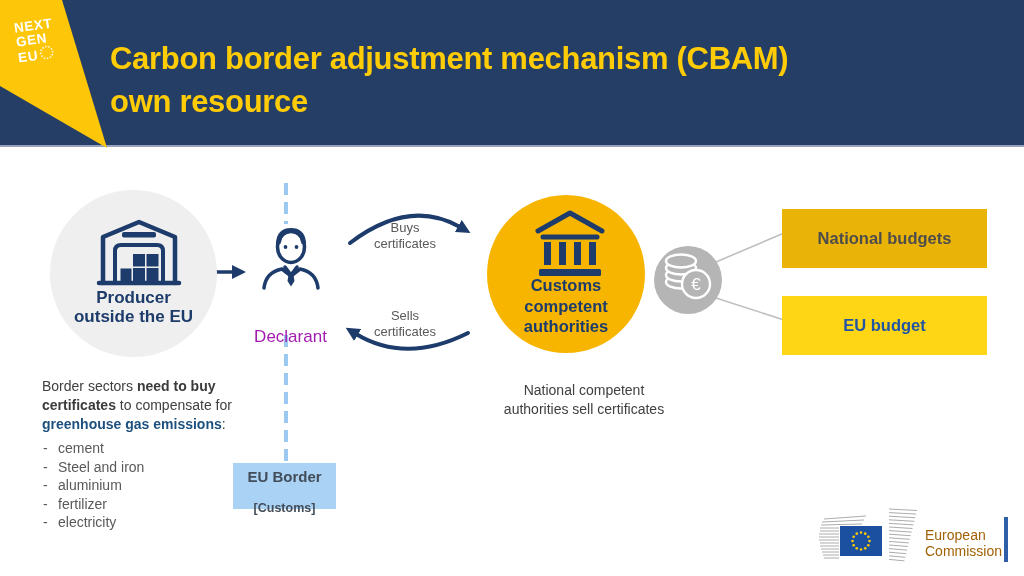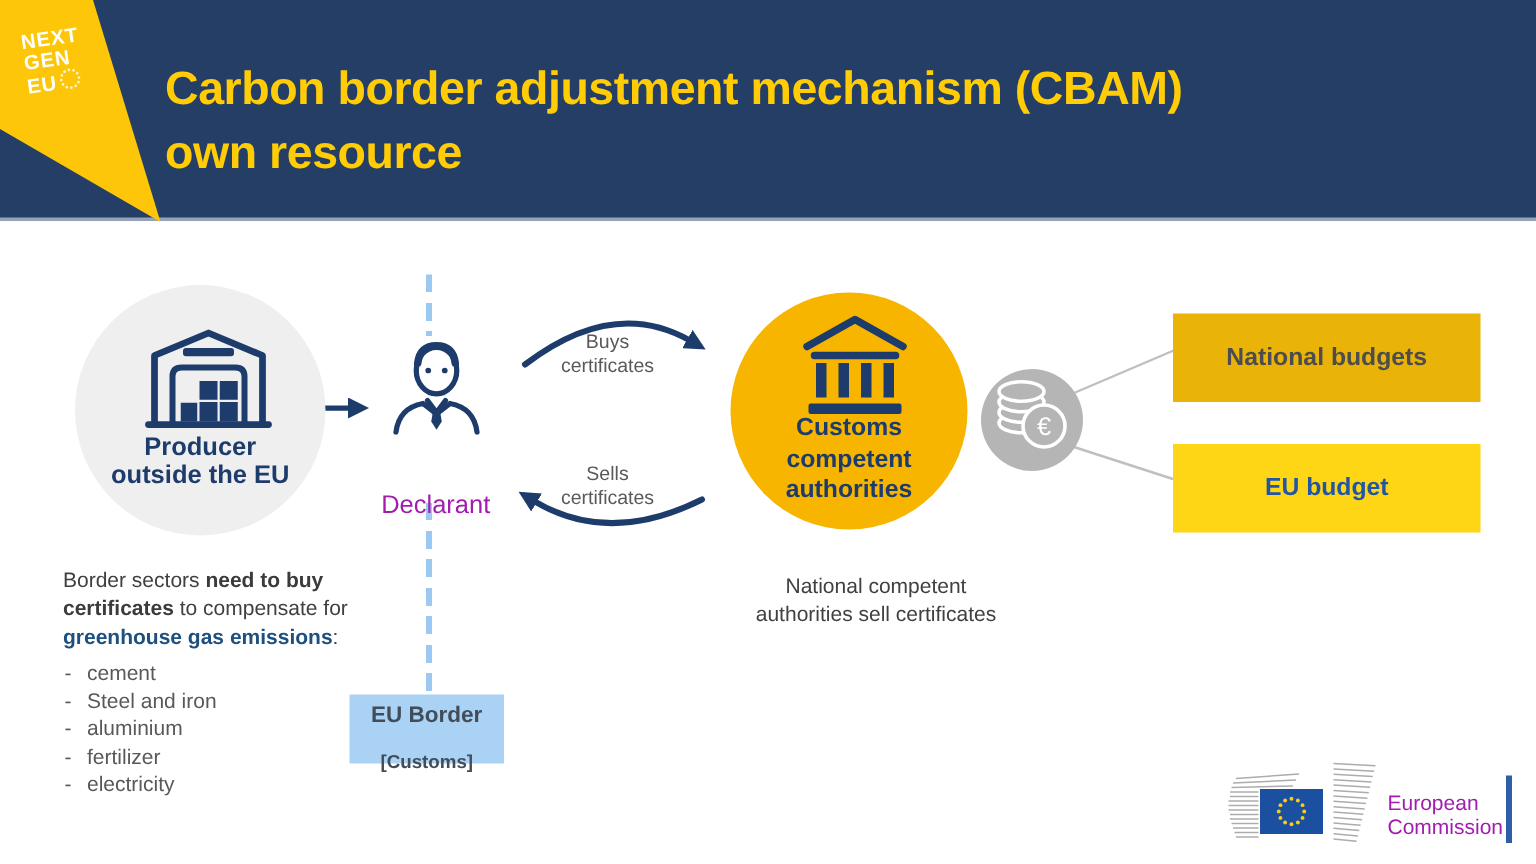--- a/index.html
+++ b/index.html
@@ -68,21 +68,21 @@
 
   .eu-border-box{position:absolute;left:233px;top:463px;width:103px;height:46px;
                  background:#A9D2F5;z-index:2;text-align:center;color:#424D59;}
   .eu-border-box .t1{font-weight:700;font-size:15px;margin-top:5px;}
   .eu-border-box .t2{font-weight:700;font-size:12.5px;margin-top:16px;}
 
   
   .ec-logo{position:absolute;left:818px;top:506px;width:200px;height:62px;z-index:2;}
   .ec-flag{position:absolute;left:22px;top:20px;width:42px;height:30px;background:#1B4FA0;}
   .ec-mural{position:absolute;left:0;top:0;}
-  .ec-text{position:absolute;left:107px;top:21px;color:#a21caf;font-size:14px;line-height:16px;}
+  .ec-text{position:absolute;left:107px;top:21px;color:#a16207;font-size:14px;line-height:16px;}
   .ec-bar{position:absolute;left:186px;top:11px;width:4px;height:45px;background:#2E5EA8;}
 
   .connectors{position:absolute;left:0;top:0;z-index:1;pointer-events:none;}
 </style>
 </head>
 <body>
 
 <div id="canvas">
 
   <div class="header"></div>

